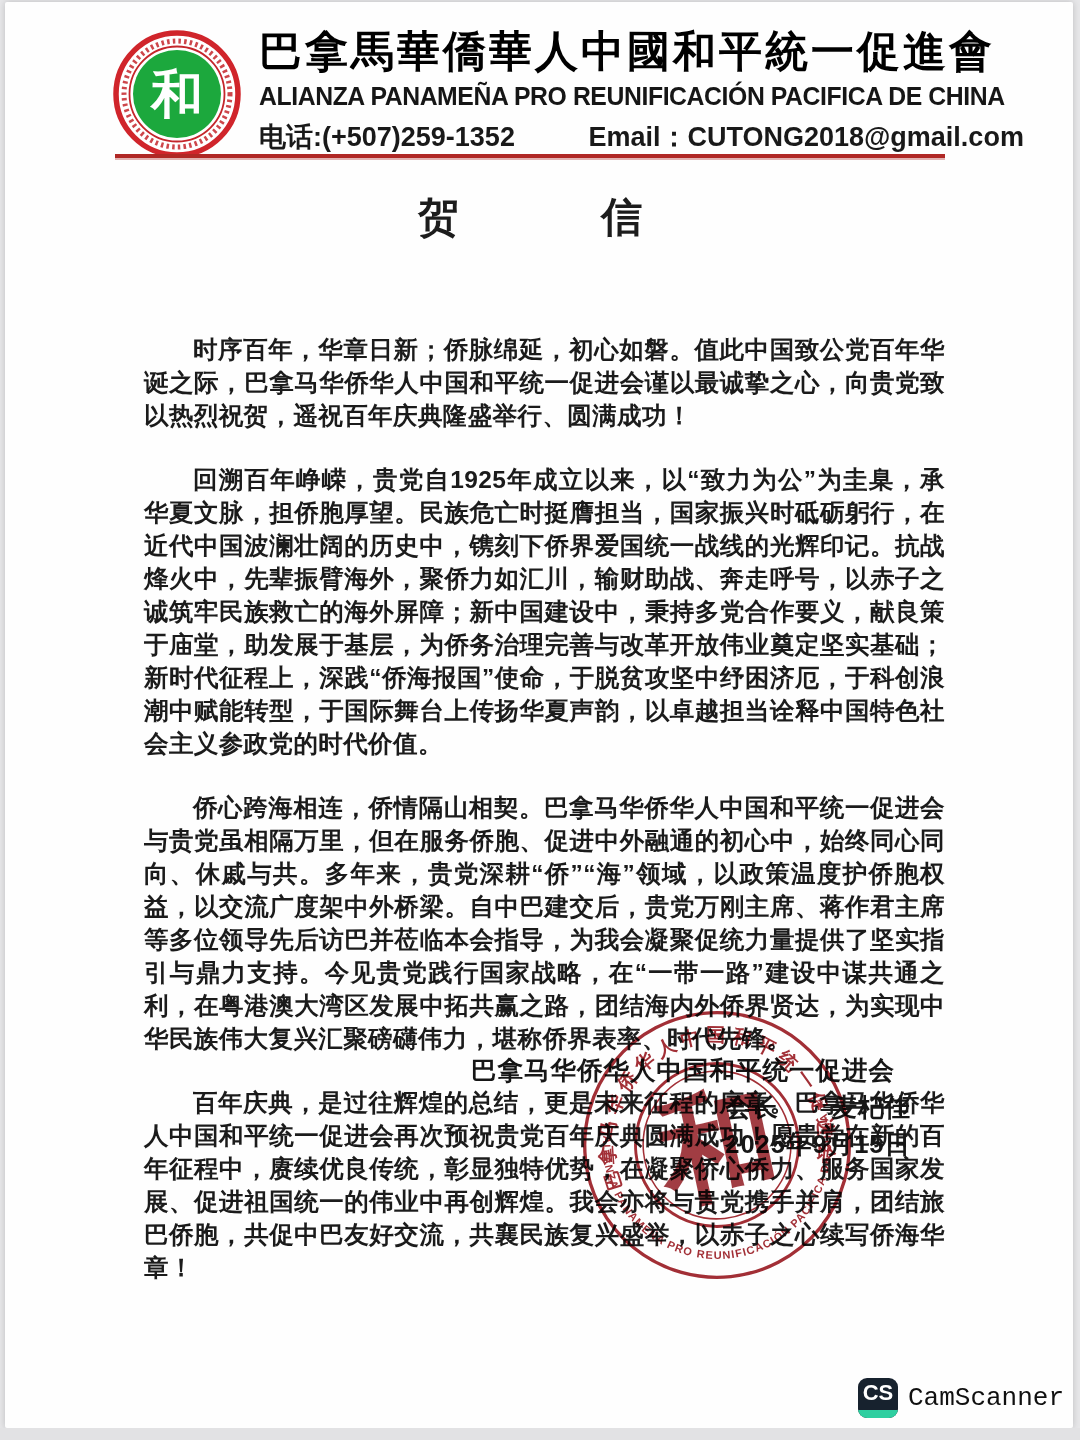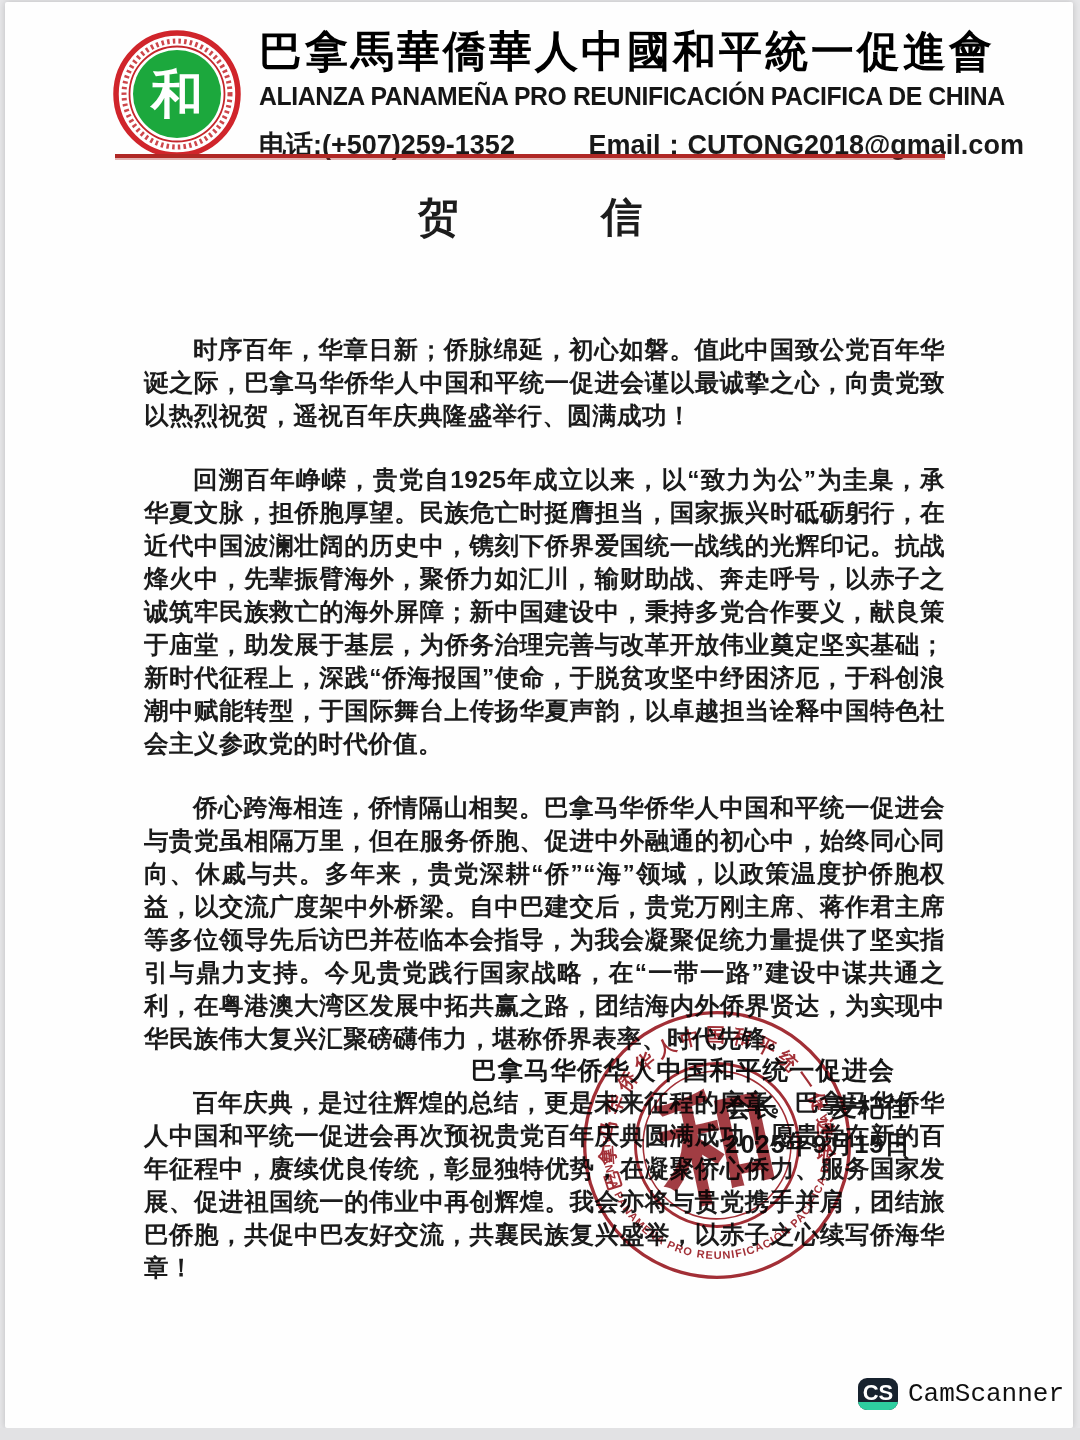--- a/index.html
+++ b/index.html
@@ -28,21 +28,21 @@
     font-family:"Liberation Serif",serif;
     font-weight:900;font-size:43px;line-height:1.1;
     letter-spacing:3px;color:#000000;white-space:nowrap;
   }
   .org-es{
     font-weight:700;font-size:25px;letter-spacing:-0.4px;
     color:#161616;margin-top:7px;white-space:nowrap;
     transform:scaleX(0.99);transform-origin:left;
   }
   .contact-line{
-    font-weight:700;font-size:27px;color:#191919;margin-top:16px;
+    font-weight:700;font-size:27px;color:#191919;margin-top:8px;
     white-space:nowrap;
   }
   .contact-line .email{margin-left:66px;}
   .red-rule{
     position:absolute;top:152px;left:110px;right:128px;height:4px;
     background:#b02825;
     box-shadow:0 2px 0 rgba(176,40,37,.35);
   }
   
   .letter-title{
@@ -84,21 +84,21 @@
   
   .bottom-strip{
     position:absolute;left:0;right:0;bottom:0;height:12px;
     background:#e2e2e4;
   }
   .watermark{
     position:absolute;top:1378px;right:16px;
     display:flex;align-items:center;gap:10px;
   }
   .cs-icon{
-    position:relative;width:40px;height:32px;border-radius:9px;
+    position:relative;width:40px;height:40px;border-radius:9px;
     background:#17222e;overflow:hidden;
     display:flex;align-items:flex-start;justify-content:center;
   }
   .cs-icon .cs-txt{
     color:#ffffff;font-weight:700;font-size:22px;line-height:30px;
     letter-spacing:0;
   }
   .cs-teal{
     position:absolute;bottom:0;left:0;right:0;height:8px;
     background:#2ecfa0;

